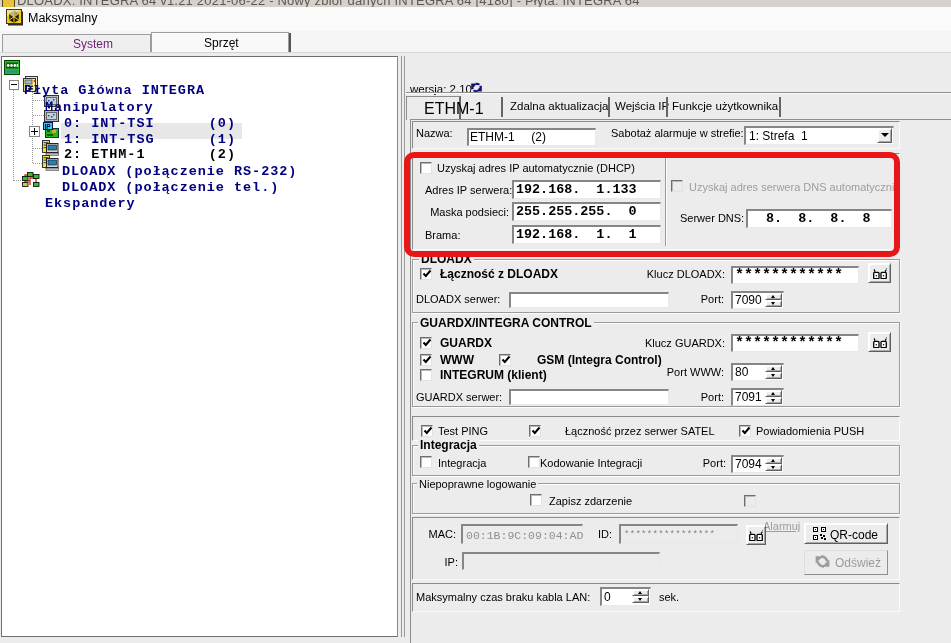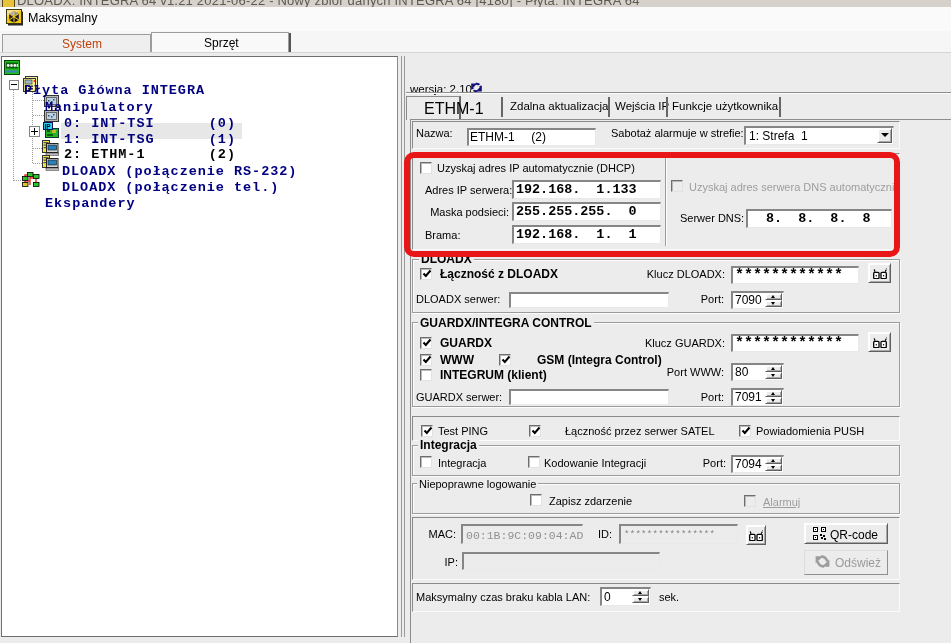--- a/index.html
+++ b/index.html
@@ -50,21 +50,21 @@
     <line x1="8" y1="7.8" x2="12.8" y2="4.6"></line>
     <line x1="8" y1="7.8" x2="3.2" y2="11"></line>
     <line x1="8" y1="7.8" x2="12.8" y2="11"></line>
     <line x1="8" y1="7.8" x2="8" y2="13.8"></line>
   </g>
 </svg>
 <div class="abs" style="left:28px;top:10.5px;font-size:12.5px;color:#000;">Maksymalny</div>
 
 <div class="abs" style="left:0;top:31px;width:951px;height:22px;background:#f6f6f6;"></div>
 <div class="abs" style="left:2px;top:34px;width:149px;height:19px;background:#efefef;border:1px solid #9d9d9d;border-bottom:none;box-sizing:border-box;"></div>
-<div class="abs" style="left:62px;top:37px;font-size:12px;color:#c2410c;">System</div>
+<div class="abs" style="left:73px;top:37px;font-size:12px;color:#701a75;">System</div>
 <div class="abs" style="left:151px;top:32px;width:138px;height:21px;background:#f9f9f9;border:1px solid #9d9d9d;border-bottom:none;box-sizing:border-box;"></div>
 <div class="abs" style="left:204px;top:36px;font-size:12px;color:#000;">Sprzęt</div>
 <div class="abs" style="left:289px;top:33px;width:2px;height:19px;background:#555;"></div>
 <div class="abs" style="left:0;top:52px;width:951px;height:1px;background:#d5d5d5;"></div>
 <div class="abs" style="left:0;top:53px;width:951px;height:3px;background:#ececec;"></div>
 
 <div class="abs" style="left:1px;top:56px;width:397px;height:581px;background:#fff;border:1px solid #6e6e6e;border-right-color:#8a8a8a;box-sizing:border-box;"></div>
 
 <div class="abs" style="left:401px;top:56px;width:1px;height:581px;background:#9a9a9a;"></div>
 <div class="abs" style="left:404px;top:56px;width:1px;height:581px;background:#9a9a9a;"></div>
@@ -303,29 +303,29 @@
 <svg class="abs" style="left:740px;top:425px;" width="12" height="12" viewBox="0 0 12 12">
     <path d="M2.5 5.5 L4.8 8 L9.5 2.5" fill="none" stroke="#000" stroke-width="2"></path>
   </svg>
 <div class="lbl" style="left:756px;top:425px;">Powiadomienia PUSH</div>
 
 <div class="fieldset" style="left:412px;top:445px;width:488px;height:31px;"></div>
 <div class="lblb" style="left:418px;top:438px;background:#ececec;padding:0 2px;">Integracja</div>
 <div class="cb" style="left:420px;top:456px;"></div>
 <div class="lbl" style="left:438px;top:457px;">Integracja</div>
 <div class="cb" style="left:528px;top:456px;"></div>
-<div class="lbl" style="left:544px;top:457px;">Kodowanie Integracji</div>
+<div class="lbl" style="left:528px;top:457px;padding-left:12px;">Kodowanie Integracji</div>
 <div class="lbl" style="left:686px;top:457px;width:40px;text-align:right;">Port:</div>
 
 <div class="fieldset" style="left:412px;top:483px;width:488px;height:31px;"></div>
 <div class="lbl" style="left:417px;top:478px;background:#ececec;padding:0 2px;">Niepoprawne logowanie</div>
 <div class="cb" style="left:530px;top:494px;"></div>
 <div class="lbl" style="left:549px;top:495px;">Zapisz zdarzenie</div>
 <div class="cb dis" style="left:744px;top:495px;"></div>
-<div class="lbl" style="left:763px;top:496px;color:#9d9d9d;text-decoration:underline;">Alarmuj</div>
+<div class="lbl" style="left:763px;top:520px;color:#9d9d9d;text-decoration:underline;">Alarmuj</div>
 
 <div class="panel" style="left:412px;top:517px;width:488px;height:63px;"></div>
 <div class="lbl" style="left:426px;top:528px;width:30px;text-align:right;">MAC:</div>
 <div class="tf" style="left:461px;top:524px;width:122px;height:20px;background:#ececec;"></div>
 <div class="mono abs" style="left:466px;top:529px;font-size:11.5px;color:#909090;">00:1B:9C:09:04:AD</div>
 <div class="lbl" style="left:592px;top:528px;width:20px;text-align:right;">ID:</div>
 <div class="tf" style="left:619px;top:524px;width:119px;height:20px;background:#ececec;"></div>
 <div class="mono abs" style="left:624px;top:530px;font-size:9px;color:#808080;letter-spacing:0.3px;">****************</div>
 <div class="btn" style="left:746px;top:525px;width:20px;height:20px;"></div>
 <svg class="abs" style="left:749px;top:530px;" width="14" height="11" viewBox="0 0 14 11">

